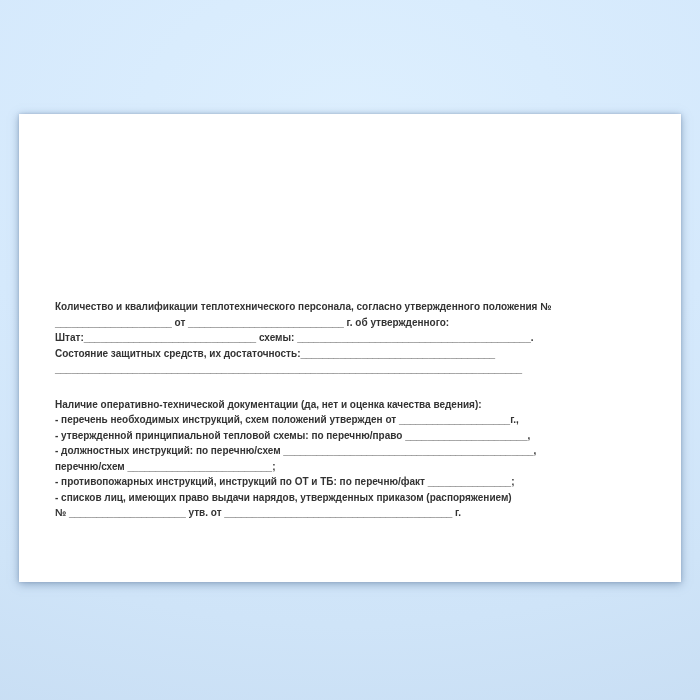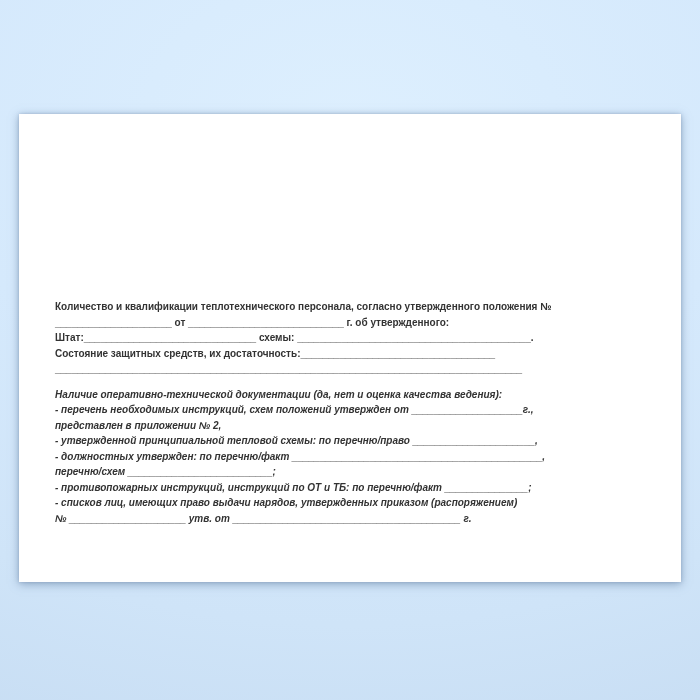--- a/index.html
+++ b/index.html
@@ -32,22 +32,21 @@
     left: 36px;
     top: 185px;
     width: 606px;
     font-size: 10px;
     font-weight: 700;
     line-height: 15.5px;
     letter-spacing: 0px;
     color: #333333;
   }
   .paragraph + .paragraph {
-    margin-top: 10px;
-    font-style: italic;
+    margin-top: 20px;
   }
   .line {
     white-space: pre;
   }
 </style>
 </head>
 <body>
 
 <div class="canvas">
   <div class="paper">
@@ -55,23 +54,22 @@
         <div class="paragraph">
           <div class="line">Количество и квалификации теплотехнического персонала, согласно утвержденного положения №</div>
           <div class="line">_____________________ от ____________________________ г. об утвержденного:</div>
           <div class="line">Штат:_______________________________ схемы: __________________________________________.</div>
           <div class="line">Состояние защитных средств, их достаточность:___________________________________</div>
           <div class="line">____________________________________________________________________________________</div>
         </div>
         <div class="paragraph">
           <div class="line">Наличие оперативно-технической документации (да, нет и оценка качества ведения):</div>
           <div class="line">- перечень необходимых инструкций, схем положений утвержден от ____________________г.,</div>
-          <div class="line">представлен в приложении № 2,</div>
           <div class="line">- утвержденной принципиальной тепловой схемы: по перечню/право ______________________,</div>
-          <div class="line">- должностных утвержден: по перечню/факт _____________________________________________,</div>
+          <div class="line">- должностных инструкций: по перечню/схем _____________________________________________,</div>
           <div class="line">перечню/схем __________________________;</div>
           <div class="line">- противопожарных инструкций, инструкций по ОТ и ТБ: по перечню/факт _______________;</div>
           <div class="line">- списков лиц, имеющих право выдачи нарядов, утвержденных приказом (распоряжением)</div>
           <div class="line">№ _____________________ утв. от _________________________________________ г.</div>
         </div>
       </div>
   </div>
 </div>
 
 </body></html>

